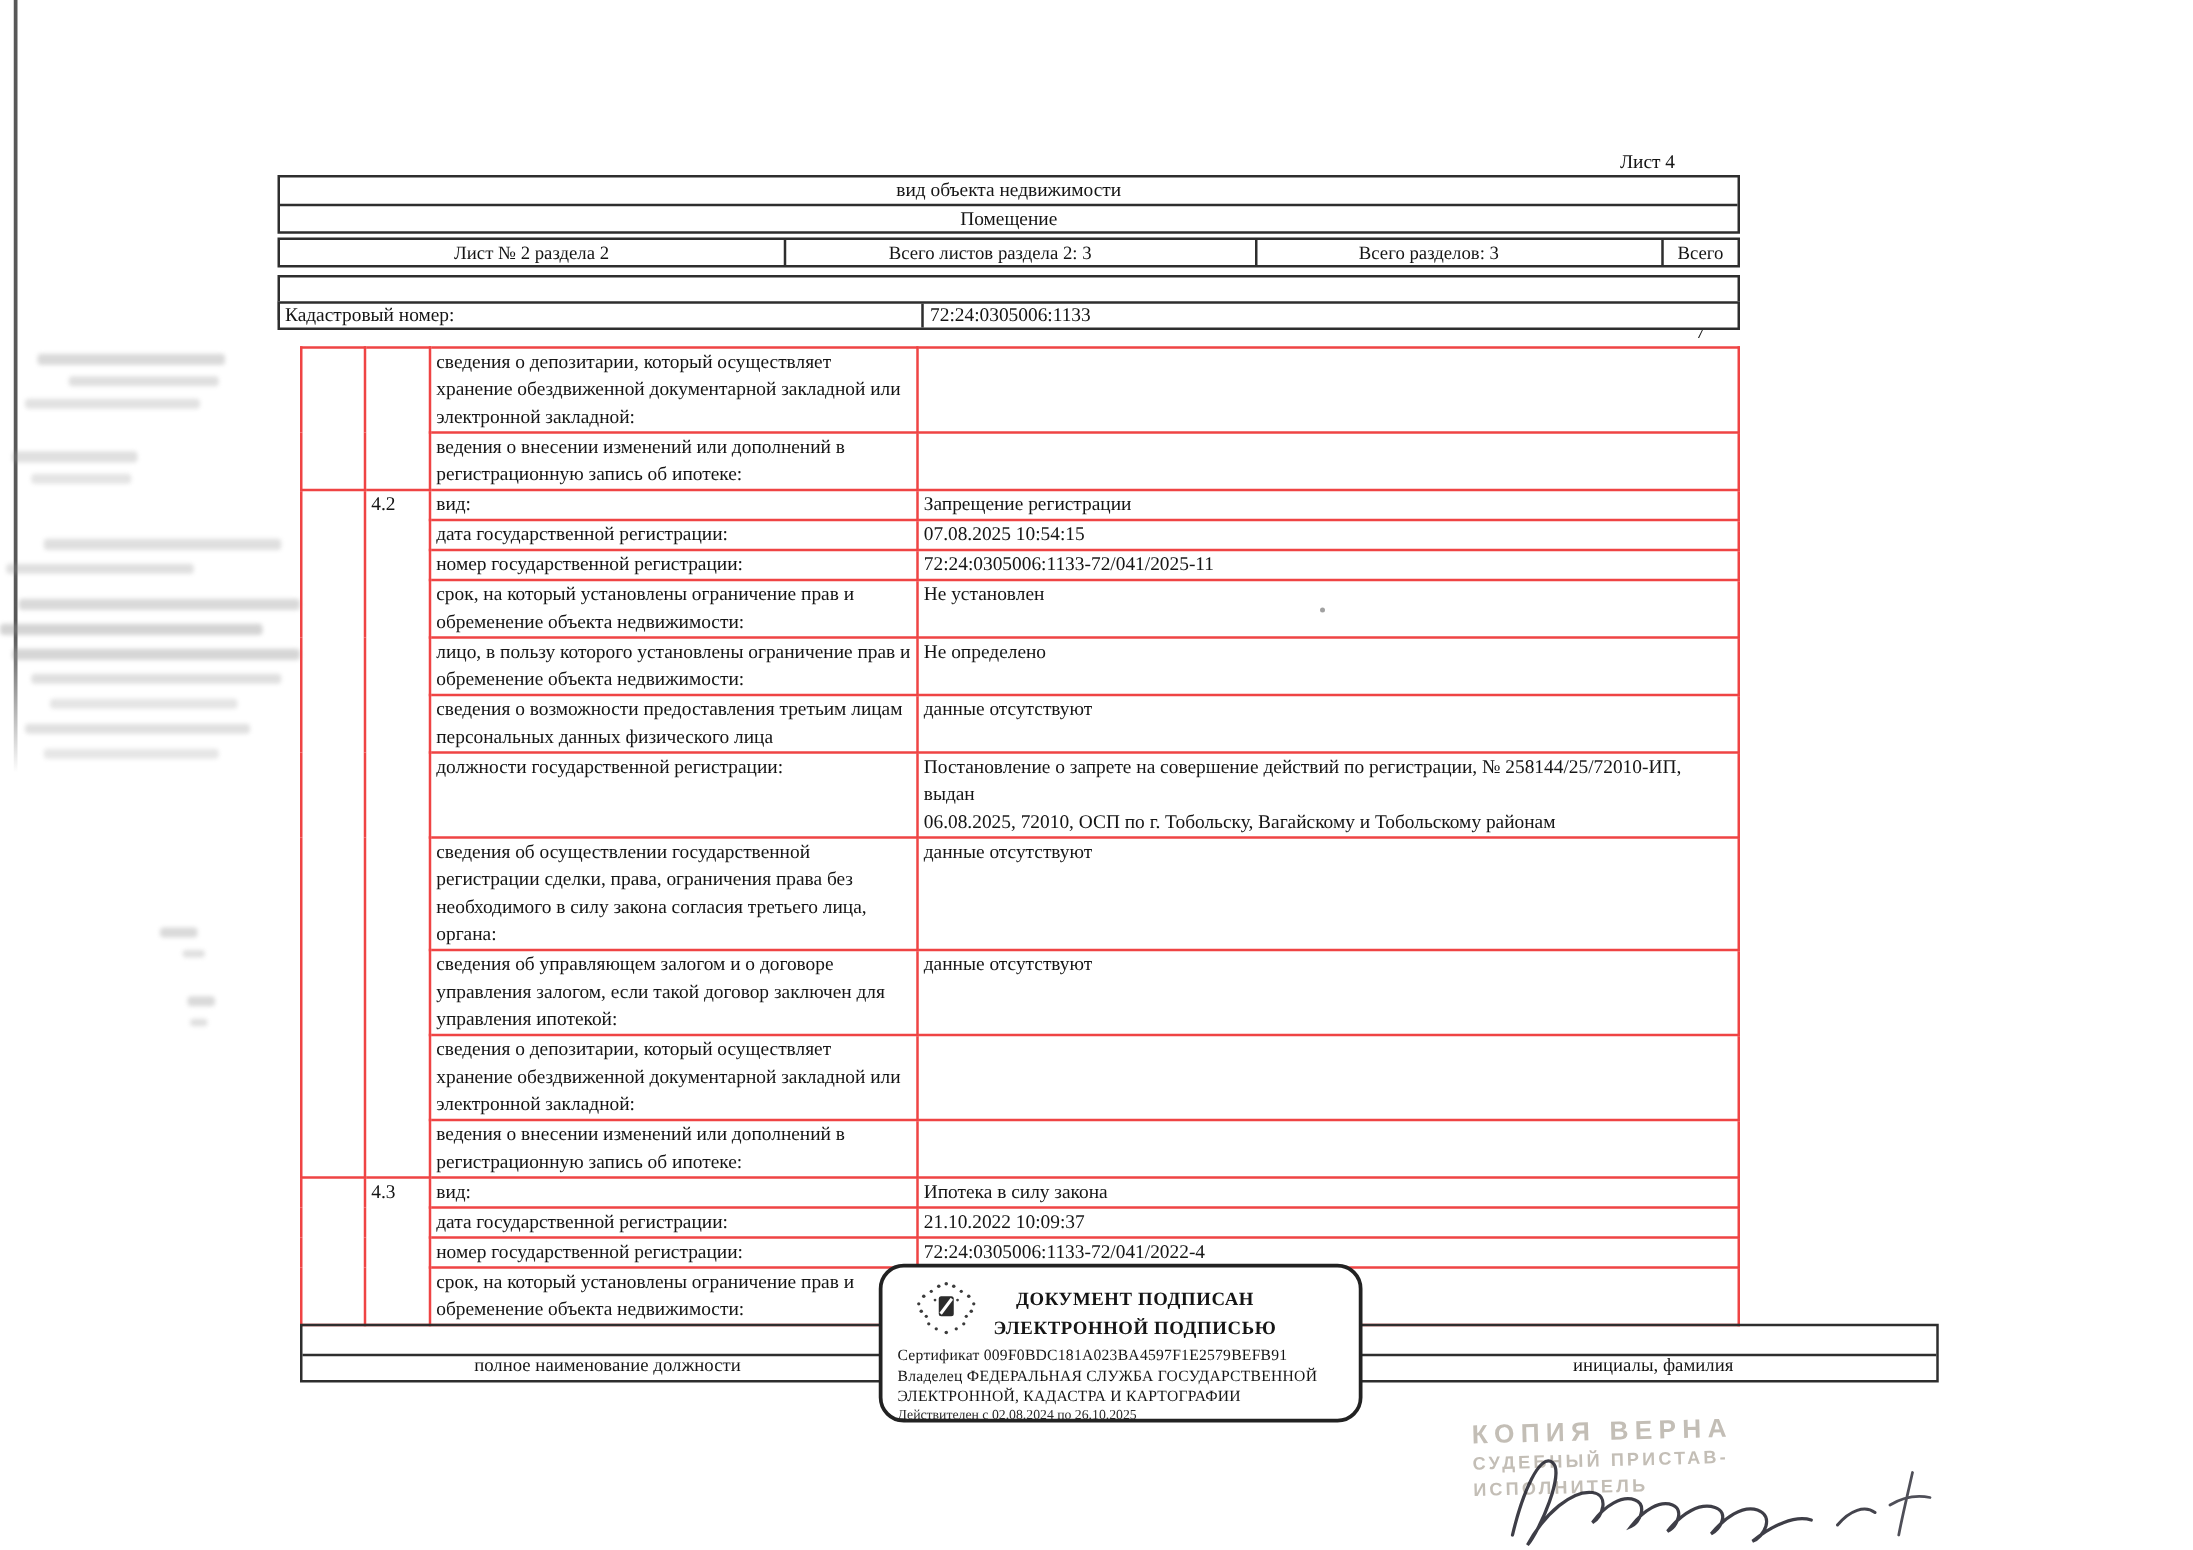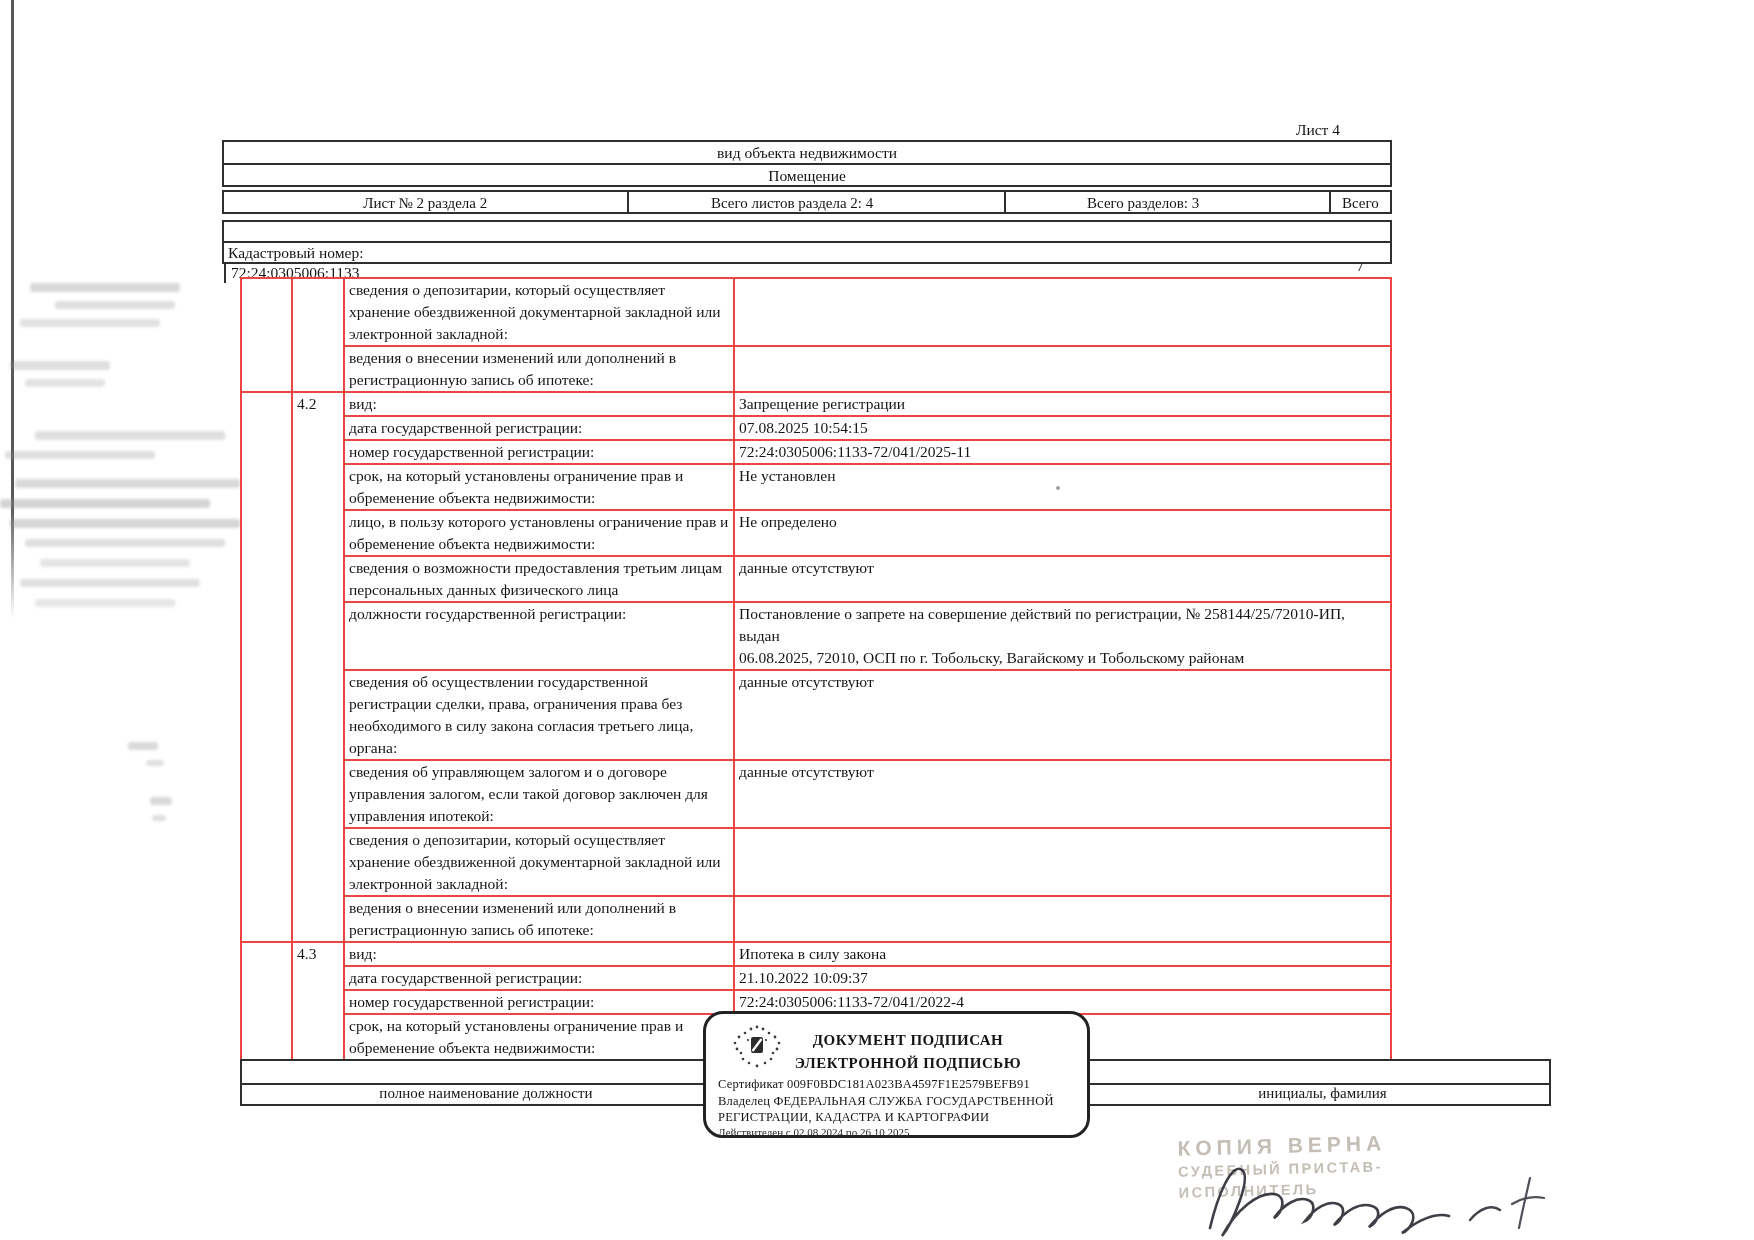--- a/index.html
+++ b/index.html
@@ -8,21 +8,21 @@
         font-family:"Liberation Serif",serif;color:#151515;}
   .abs{position:absolute;}
   
   .hbox{border:2px solid #2e2e2e;background:#fff;box-sizing:border-box;}
   .hrow{box-sizing:border-box;text-align:center;font-size:15.5px;line-height:21px;}
   .hrow+.hrow{border-top:2px solid #2e2e2e;}
   .meta-table{display:flex;}
   .meta-cell{box-sizing:border-box;text-align:center;font-size:15px;line-height:21px;padding-top:1px;margin-left:48px;}
   .meta-cell+.meta-cell{border-left:2px solid #2e2e2e;}
   .lrow{box-sizing:border-box;font-size:15.5px;line-height:19px;padding:16px 4px;}
-  .kad{display:flex;flex-direction:column;}
+  .kad{display:flex;}
   .kad .c1{width:513px;box-sizing:border-box;padding:1px 4px;font-size:15.5px;}
   .kad .c2{flex:1;border-left:2px solid #2e2e2e;box-sizing:border-box;padding:1px 5px;font-size:15.5px;}
   
   table.reg{border-collapse:collapse;table-layout:fixed;width:1152px;}
   table.reg td{border:2px solid #ef4444;vertical-align:top;padding:0 4px;
                font-size:15.5px;line-height:22px;height:22px;box-sizing:border-box;}
   td.colA{width:51px;}
   td.colB{width:52px;padding-left:5px;}
   td.lbl{width:390px;}
   td.val{width:657px;white-space:pre-line;padding-left:5px;}
@@ -81,21 +81,21 @@
 
   <div class="abs" style="left:1160px;top:121px;width:180px;text-align:right;font-size:15.5px;">Лист 4</div>
 
   <div class="abs hbox" style="left:222px;top:140px;width:1170px;">
     <div class="hrow" style="height:21px">вид объекта недвижимости</div>
     <div class="hrow" style="height:22px">Помещение</div>
   </div>
 
   <div class="abs hbox meta-table" style="left:222px;top:190px;width:1170px;height:24px;">
     <div class="meta-cell" style="width:331px">Лист № 2 раздела 2</div>
-    <div class="meta-cell" style="width:355px">Всего листов раздела 2: 4</div>
+    <div class="meta-cell" style="width:355px">Всего листов раздела 2: 3</div>
     <div class="meta-cell" style="width:299px">Всего разделов: 3</div>
     <div class="meta-cell" style="flex:1">Всего листов выписки: 7</div>
   </div>
 
   <div class="abs hbox lrow" style="left:222px;top:220px;width:1170px;height:21px;">08.10.2025г. № КУВИ-001/2025-187991239</div>
 
   <div class="abs hbox kad" style="left:222px;top:241px;width:1170px;height:23px;">
     <div class="c1">Кадастровый номер:</div>
     <div class="c2">72:24:0305006:1133</div>
   </div>
@@ -214,21 +214,21 @@
             <circle cx="38" cy="18" r="1.1"></circle>
         </g>
         <rect x="23" y="15" width="12" height="16" rx="2" fill="#2b2b2b"></rect>
         <line x1="24.5" y1="29" x2="33.5" y2="17" stroke="#ffffff" stroke-width="2.4"></line>
       </svg>
     </span>
     <div class="t1">ДОКУМЕНТ ПОДПИСАН</div>
     <div class="t2">ЭЛЕКТРОННОЙ ПОДПИСЬЮ</div>
     <div class="small" style="top:63px">Сертификат  009F0BDC181A023BA4597F1E2579BEFB91</div>
     <div class="small" style="top:80px">Владелец  ФЕДЕРАЛЬНАЯ СЛУЖБА ГОСУДАРСТВЕННОЙ</div>
-    <div class="small" style="top:96px">РЕГИСТРАЦИИ, КАДАСТРА И КАРТОГРАФИИ</div>
+    <div class="small" style="top:96px">ЭЛЕКТРОННОЙ, КАДАСТРА И КАРТОГРАФИИ</div>
     <div class="tiny" style="top:112px">Действителен  с 02.08.2024 по 26.10.2025</div>
   </div>
 
   <div class="abs" id="copy-stamp" style="left:1178px;top:1133px;">
     <div class="c1">КОПИЯ ВЕРНА</div>
     <div class="c2">СУДЕБНЫЙ ПРИСТАВ-</div>
     <div class="c3">ИСПОЛНИТЕЛЬ</div>
   </div>
 
   <span class="abs" id="signature-svg" style="left:1192px;top:1148px;">

